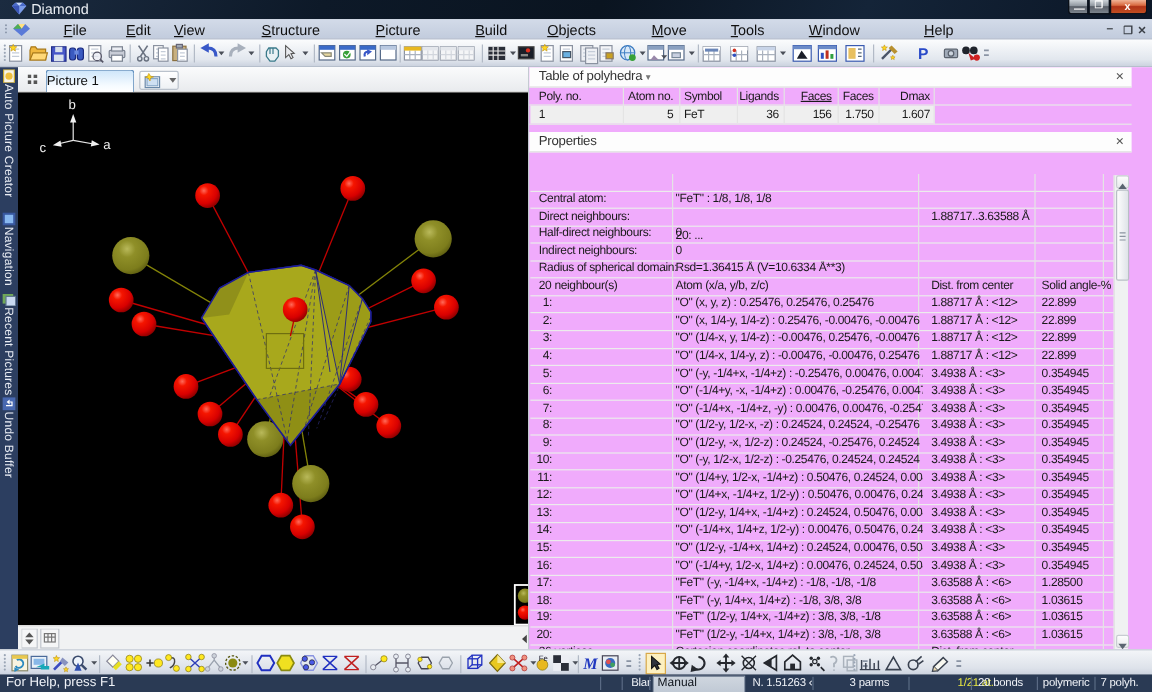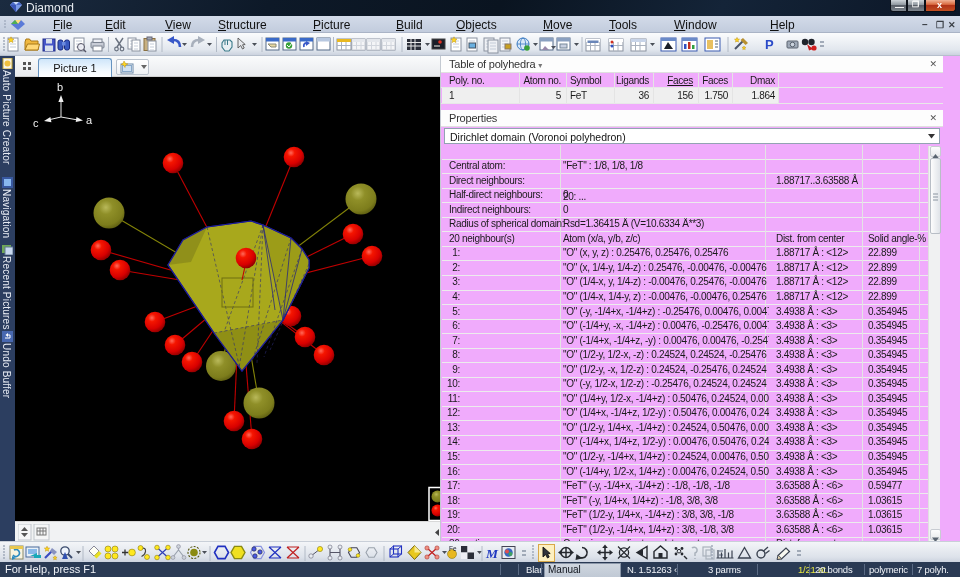--- a/index.html
+++ b/index.html
@@ -32,21 +32,21 @@
 #main { position:absolute; left:0; top:56px; width:960px; height:485px; background:#fff; }
 #sidebar { position:absolute; left:0; top:0; width:15px; height:485px; background:#2c3e60; }
 .sbtext { position:absolute; left:1px; color:#e8ecf4; font-size:10px; writing-mode:vertical-rl; letter-spacing:0.2px; }
 .sbicon { position:absolute; left:2px; width:11px; height:11px; }
 
 
 #tabbar { position:absolute; left:15px; top:0; width:443px; height:21px;
   background:linear-gradient(#fafbfc,#e9ebee); border-bottom:1px solid #d0d0d0; }
 #tab1 { position:absolute; left:23px; top:2px; width:74px; height:19px;
   background:linear-gradient(#cfe6fa,#f6fbff 70%,#ffffff); border:1px solid #6693c0; border-bottom:none;
-  border-top-left-radius:3px; border-top-right-radius:3px; font-size:11px; color:#111; text-align:center; padding-top:3px; }
+  border-top-left-radius:3px; border-top-right-radius:3px; font-size:11px; color:#111; padding-top:3px; }
 #newbtn { position:absolute; left:101px; top:3px; width:33px; height:16px; background:linear-gradient(#ffffff,#eef1f4); border:1px solid #bac2cc; border-radius:2px; }
 #chev { position:absolute; left:430px; top:4px; font-size:9px; font-weight:bold; color:#333; letter-spacing:-1px; }
 #canvas { position:absolute; left:15px; top:21px; width:443px; height:444px; background:#000; }
 #hscroll { position:absolute; left:15px; top:465px; width:443px; height:20px; background:#f1f2f3; border-top:1px solid #d8d8d8; }
 
 
 #rpanel { position:absolute; left:440px; top:0; width:564px; height:485px; background:#f0abfc; border-left:1px solid #c4cad2; overflow:hidden; }
 .phead { position:absolute; left:0; width:502px; height:17px; background:#fdfdfd; border-bottom:1px solid #e0e0e0; }
 .phead .t { position:absolute; left:8px; top:2px; font-size:11px; letter-spacing:-0.2px; color:#333; }
 .pclose { position:absolute; right:6px; top:3px; font-size:9px; color:#555; }
@@ -92,21 +92,21 @@
     <svg class="abs" style="left:3px;top:2px;" width="30" height="13">
       <circle cx="2" cy="3" r="0.8" fill="#8894a8"></circle>
         <circle cx="2" cy="6" r="0.8" fill="#8894a8"></circle>
         <circle cx="2" cy="9" r="0.8" fill="#8894a8"></circle>
       <polygon points="8,6 12,2 18,2 22,6 15,12" fill="#5a7ad8"></polygon>
       <polygon points="12,2 15,6 18,2" fill="#ffe080"></polygon>
       <polygon points="8,6 15,6 12,2" fill="#50b050"></polygon>
     </svg>
     <div class="menuitem" style="left:53px;"><u>F</u>ile</div>
     <div class="menuitem" style="left:105px;"><u>E</u>dit</div>
-    <div class="menuitem" style="left:165px;"><u>V</u>iew</div>
+    <div class="menuitem" style="left:145px;"><u>V</u>iew</div>
     <div class="menuitem" style="left:218px;"><u>S</u>tructure</div>
     <div class="menuitem" style="left:313px;"><u>P</u>icture</div>
     <div class="menuitem" style="left:396px;"><u>B</u>uild</div>
     <div class="menuitem" style="left:456px;"><u>O</u>bjects</div>
     <div class="menuitem" style="left:543px;"><u>M</u>ove</div>
     <div class="menuitem" style="left:609px;"><u>T</u>ools</div>
     <div class="menuitem" style="left:674px;"><u>W</u>indow</div>
     <div class="menuitem" style="left:770px;"><u>H</u>elp</div>
     <div class="mdib" style="left:922px;top:3px;">–</div>
     <div class="mdib" style="left:936px;font-size:9px;">❐</div>
@@ -470,40 +470,34 @@
 <div class="gtext" style="top:19px;left:88px;width:120px;text-align:right;">Ligands</div>
 <div class="gtext" style="top:19px;left:132px;width:120px;text-align:right;text-decoration:underline;">Faces</div>
 <div class="gtext" style="top:19px;left:167px;width:120px;text-align:right;">Faces</div>
 <div class="gtext" style="top:19px;left:214px;width:120px;text-align:right;">Dmax</div>
 <div class="gtext" style="top:34px;left:8px;">1</div>
 <div class="gtext" style="top:34px;left:0px;width:120px;text-align:right;">5</div>
 <div class="gtext" style="top:34px;left:129px;">FeT</div>
 <div class="gtext" style="top:34px;left:88px;width:120px;text-align:right;">36</div>
 <div class="gtext" style="top:34px;left:132px;width:120px;text-align:right;">156</div>
 <div class="gtext" style="top:34px;left:167px;width:120px;text-align:right;">1.750</div>
-<div class="gtext" style="top:34px;left:214px;width:120px;text-align:right;">1.864</div>
+<div class="gtext" style="top:34px;left:214px;width:120px;text-align:right;">1.607</div>
 <div class="vline" style="left:78px;top:17px;height:30px;"></div>
 <div class="vline" style="left:125px;top:17px;height:30px;"></div>
 <div class="vline" style="left:173px;top:17px;height:30px;"></div>
 <div class="vline" style="left:212px;top:17px;height:30px;"></div>
 <div class="vline" style="left:257px;top:17px;height:30px;"></div>
 <div class="vline" style="left:291px;top:17px;height:30px;"></div>
 <div class="vline" style="left:337px;top:17px;height:30px;"></div>
 <div class="abs" style="left:0;top:31px;width:502px;height:1px;background:#e8e8e8;"></div>
 <div class="abs" style="left:0;top:47px;width:502px;height:1px;background:#e8e8e8;"></div>
 </div>
       <div class="phead" style="top:54px;">
         <div class="t">Properties</div>
         <div class="pclose">✕</div>
-      </div>
-      <div class="abs" style="left:3px;top:72px;width:496px;height:16px;border:1px solid #93a3b3;background:#fff;">
-        <div class="abs" style="left:5px;top:2px;font-size:10.5px;color:#111;">Dirichlet domain (Voronoi polyhedron)</div>
-        <svg class="abs" style="right:3px;top:5px;" width="8" height="6">
-            <polygon points="0,0 7,0 3.5,4.5" fill="#333"></polygon>
-          </svg>
       </div>
       <div id="pgrid">
           <div class="gline" style="top:102.5px;"></div>
 <div class="gline" style="top:117.0px;"></div>
 <div class="gline" style="top:131.6px;"></div>
 <div class="gline" style="top:146.2px;"></div>
 <div class="gline" style="top:160.7px;"></div>
 <div class="gline" style="top:175.3px;"></div>
 <div class="gline" style="top:189.8px;"></div>
 <div class="gline" style="top:204.4px;"></div>
@@ -605,21 +599,21 @@
 <div class="gtext" style="top:395.0px;left:122px;width:206px;overflow:hidden;">"O" (1/2-y, -1/4+x, 1/4+z) : 0.24524, 0.00476, 0.504...</div>
 <div class="gtext" style="top:395.0px;left:335px;">3.4938 Å : &lt;3&gt;</div>
 <div class="gtext" style="top:395.0px;left:427px;">0.354945</div>
 <div class="gtext" style="top:409.55px;left:-101px;width:120px;text-align:right;">16:</div>
 <div class="gtext" style="top:409.55px;left:122px;width:206px;overflow:hidden;">"O" (-1/4+y, 1/2-x, 1/4+z) : 0.00476, 0.24524, 0.504...</div>
 <div class="gtext" style="top:409.55px;left:335px;">3.4938 Å : &lt;3&gt;</div>
 <div class="gtext" style="top:409.55px;left:427px;">0.354945</div>
 <div class="gtext" style="top:424.1px;left:-101px;width:120px;text-align:right;">17:</div>
 <div class="gtext" style="top:424.1px;left:122px;width:206px;overflow:hidden;">"FeT" (-y, -1/4+x, -1/4+z) : -1/8, -1/8, -1/8</div>
 <div class="gtext" style="top:424.1px;left:335px;">3.63588 Å : &lt;6&gt;</div>
-<div class="gtext" style="top:424.1px;left:427px;">0.59477</div>
+<div class="gtext" style="top:424.1px;left:427px;">1.28500</div>
 <div class="gtext" style="top:438.65000000000003px;left:-101px;width:120px;text-align:right;">18:</div>
 <div class="gtext" style="top:438.65000000000003px;left:122px;width:206px;overflow:hidden;">"FeT" (-y, 1/4+x, 1/4+z) : -1/8, 3/8, 3/8</div>
 <div class="gtext" style="top:438.65000000000003px;left:335px;">3.63588 Å : &lt;6&gt;</div>
 <div class="gtext" style="top:438.65000000000003px;left:427px;">1.03615</div>
 <div class="gtext" style="top:453.20000000000005px;left:-101px;width:120px;text-align:right;">19:</div>
 <div class="gtext" style="top:453.20000000000005px;left:122px;width:206px;overflow:hidden;">"FeT" (1/2-y, 1/4+x, -1/4+z) : 3/8, 3/8, -1/8</div>
 <div class="gtext" style="top:453.20000000000005px;left:335px;">3.63588 Å : &lt;6&gt;</div>
 <div class="gtext" style="top:453.20000000000005px;left:427px;">1.03615</div>
 <div class="gtext" style="top:467.75px;left:-101px;width:120px;text-align:right;">20:</div>
 <div class="gtext" style="top:467.75px;left:122px;width:206px;overflow:hidden;">"FeT" (1/2-y, -1/4+x, 1/4+z) : 3/8, -1/8, 3/8</div>

